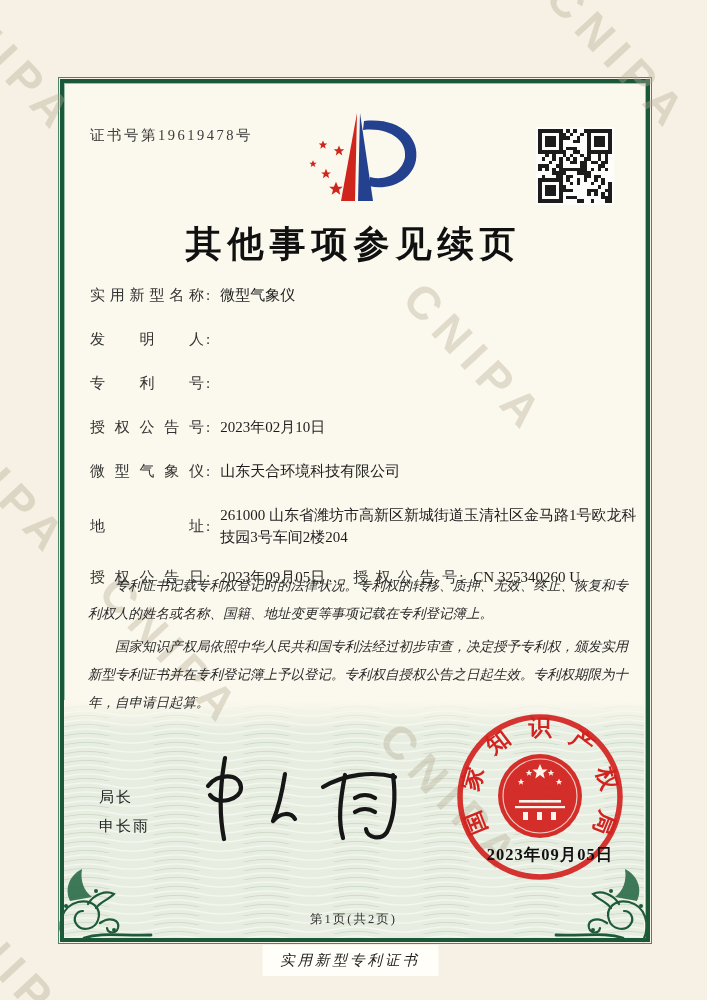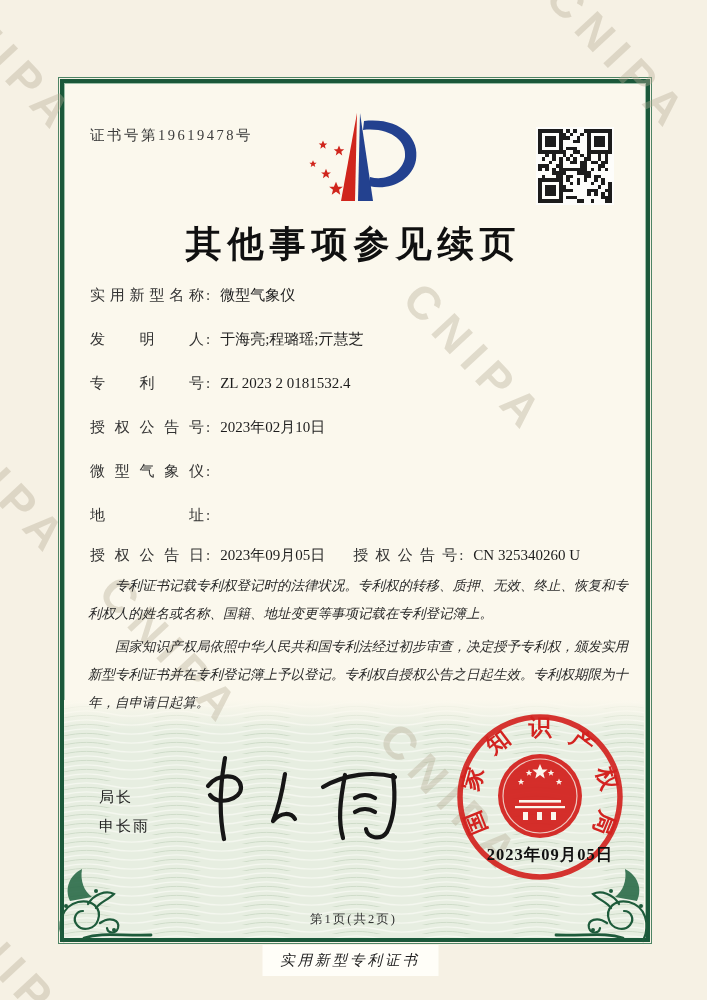--- a/index.html
+++ b/index.html
@@ -342,39 +342,39 @@
 
 <div class="fields">
   <div class="f-row">
     <span class="f-label">实用新型名称</span>
       <span class="f-colon">:</span>
       <span class="f-value">微型气象仪</span>
   </div>
   <div class="f-row">
     <span class="f-label">发明人</span>
       <span class="f-colon">:</span>
-      <span class="f-value">于海亮;程璐瑶;亓慧芝</span>
   </div>
   <div class="f-row">
     <span class="f-label">专利号</span>
       <span class="f-colon">:</span>
-      <span class="f-value">ZL 2023 2 0181532.4</span>
   </div>
   <div class="f-row">
     <span class="f-label">授权公告号</span>
       <span class="f-colon">:</span>
       <span class="f-value">2023年02月10日</span>
   </div>
   <div class="f-row">
     <span class="f-label">微型气象仪</span>
       <span class="f-colon">:</span>
+      <span class="f-value">山东天合环境科技有限公司</span>
   </div>
   <div class="f-row" style="margin-bottom:18px;">
     <span class="f-label">地址</span>
       <span class="f-colon">:</span>
+      <span class="f-value">261000 山东省潍坊市高新区新城街道玉清社区金马路1号欧龙科技园3号车间2楼204</span>
   </div>
   <div class="f-row grant-pair">
     <span class="f-label">授权公告日</span>
       <span class="f-colon">:</span>
       <span class="f-value">2023年09月05日</span>
     <span class="g2-label">授权公告号</span>
       <span class="f-colon">:</span>
       <span class="f-value">CN 325340260 U</span>
   </div>
 </div>

